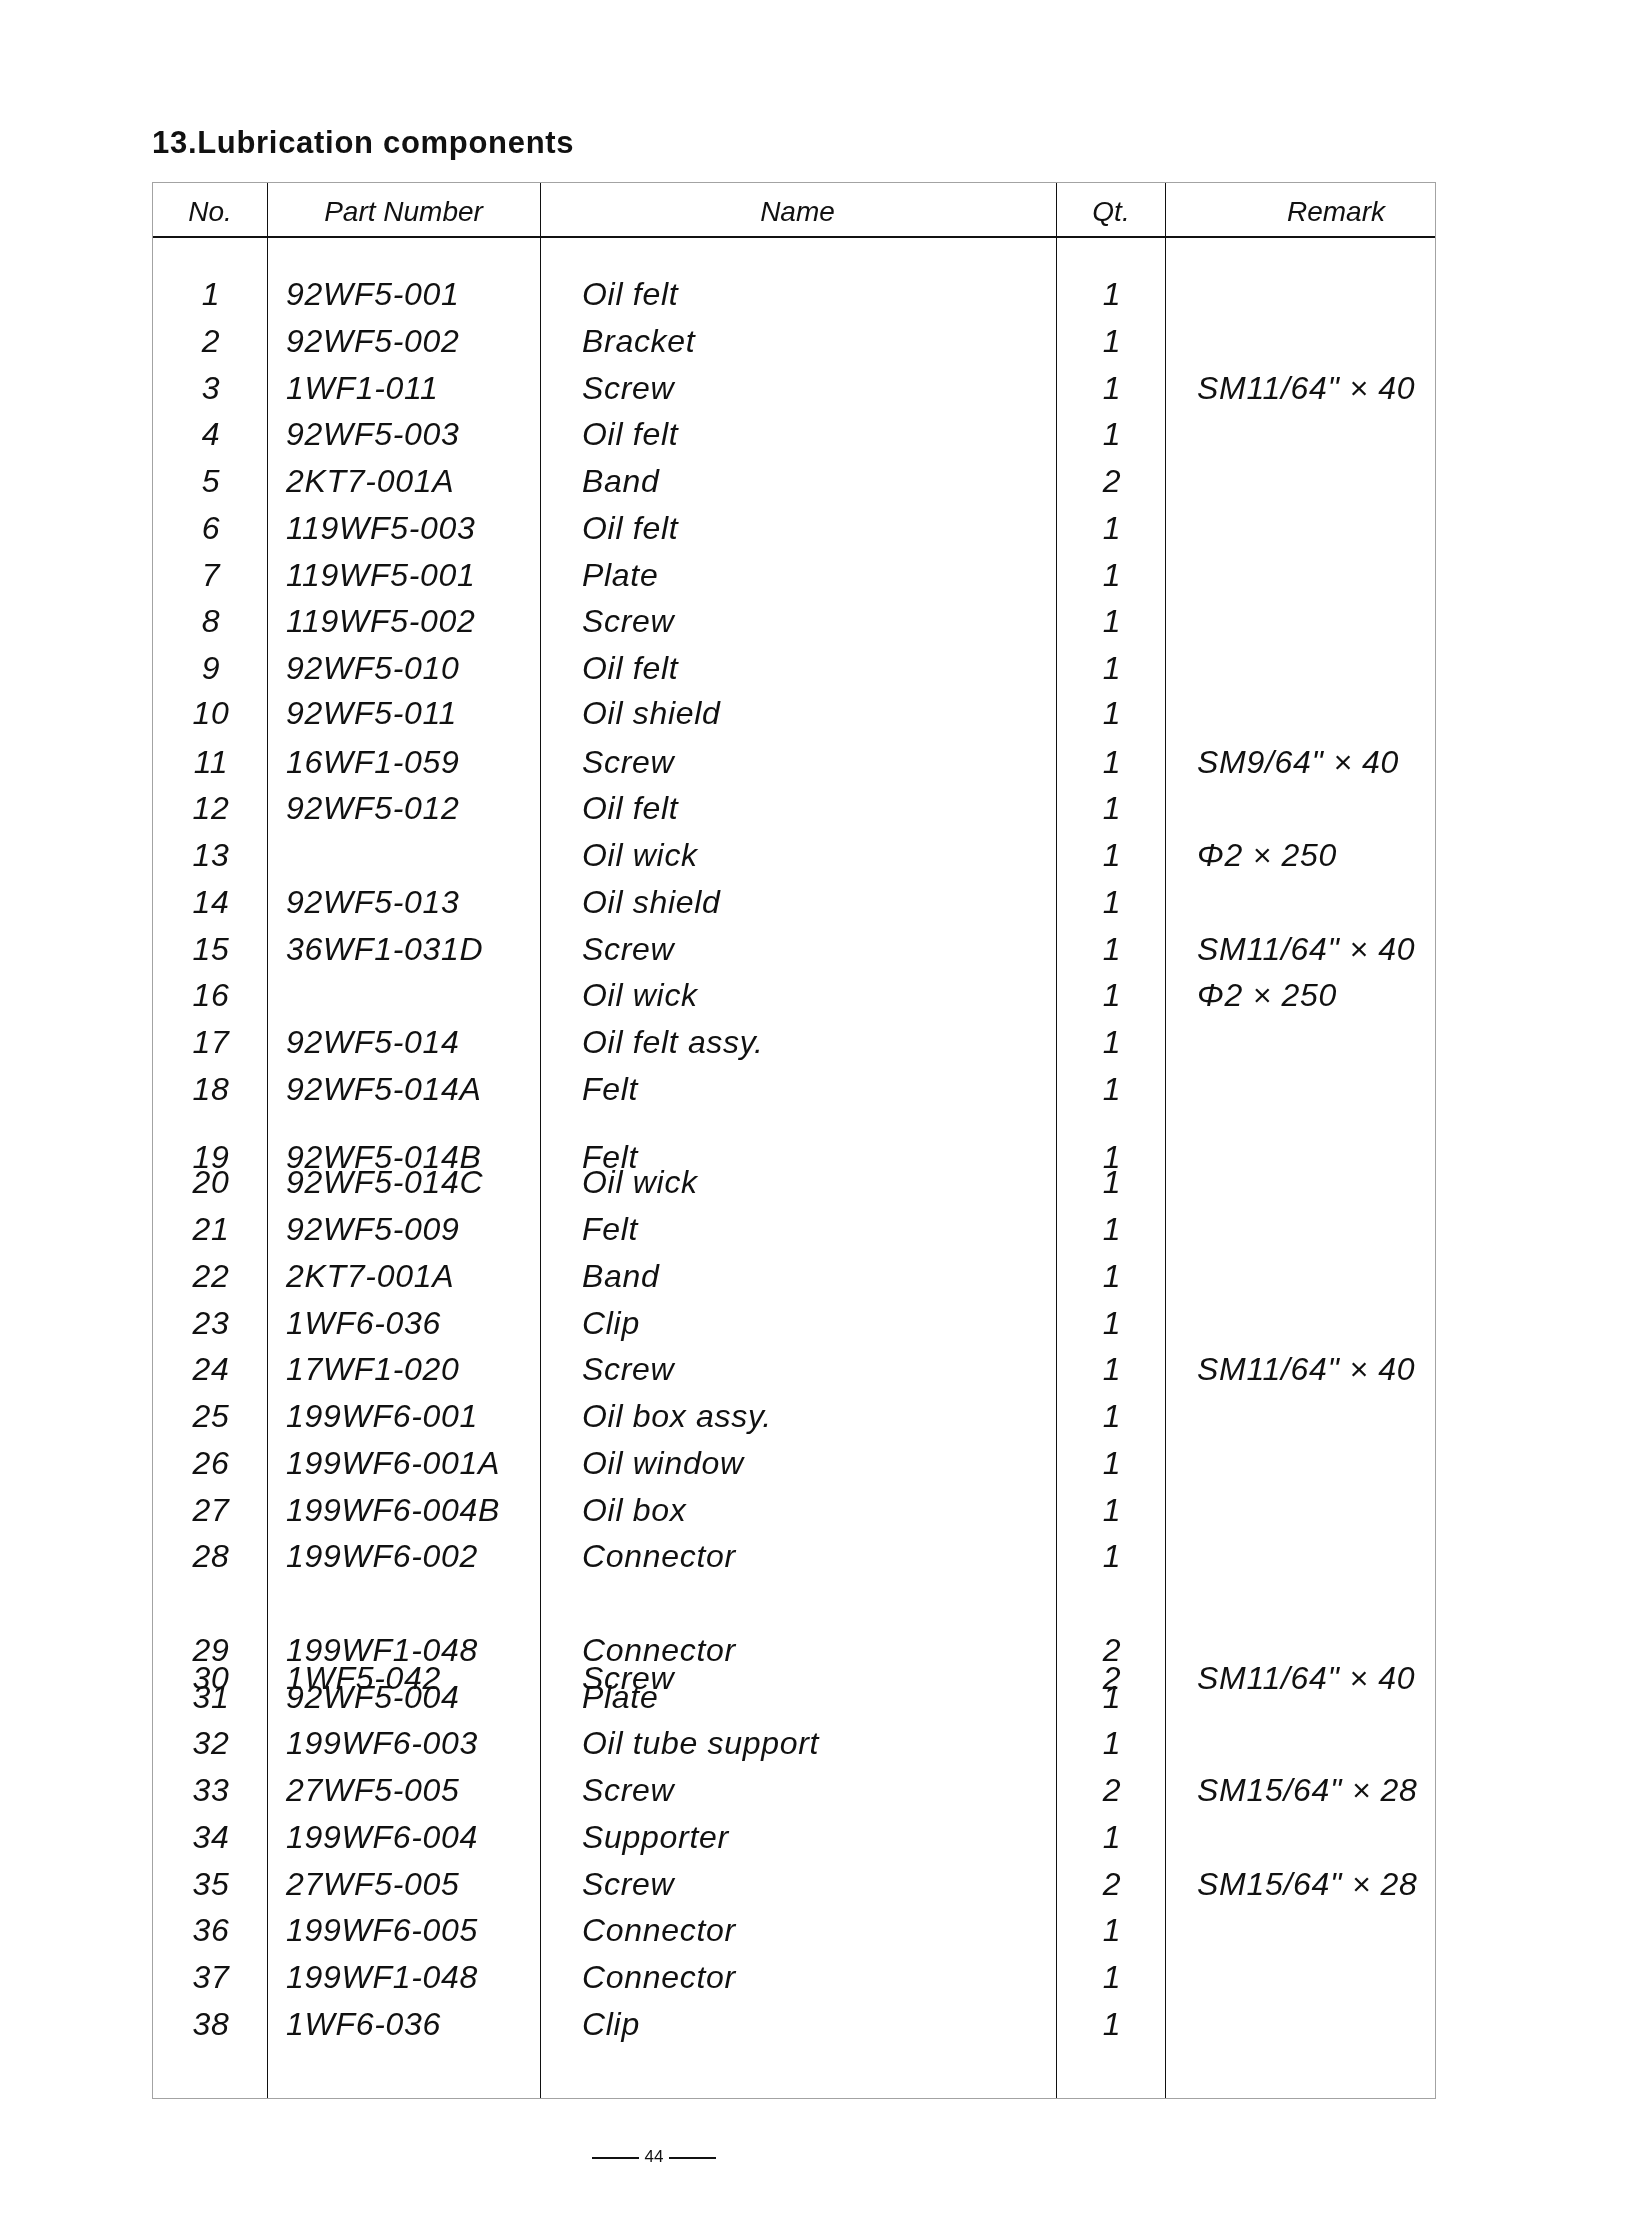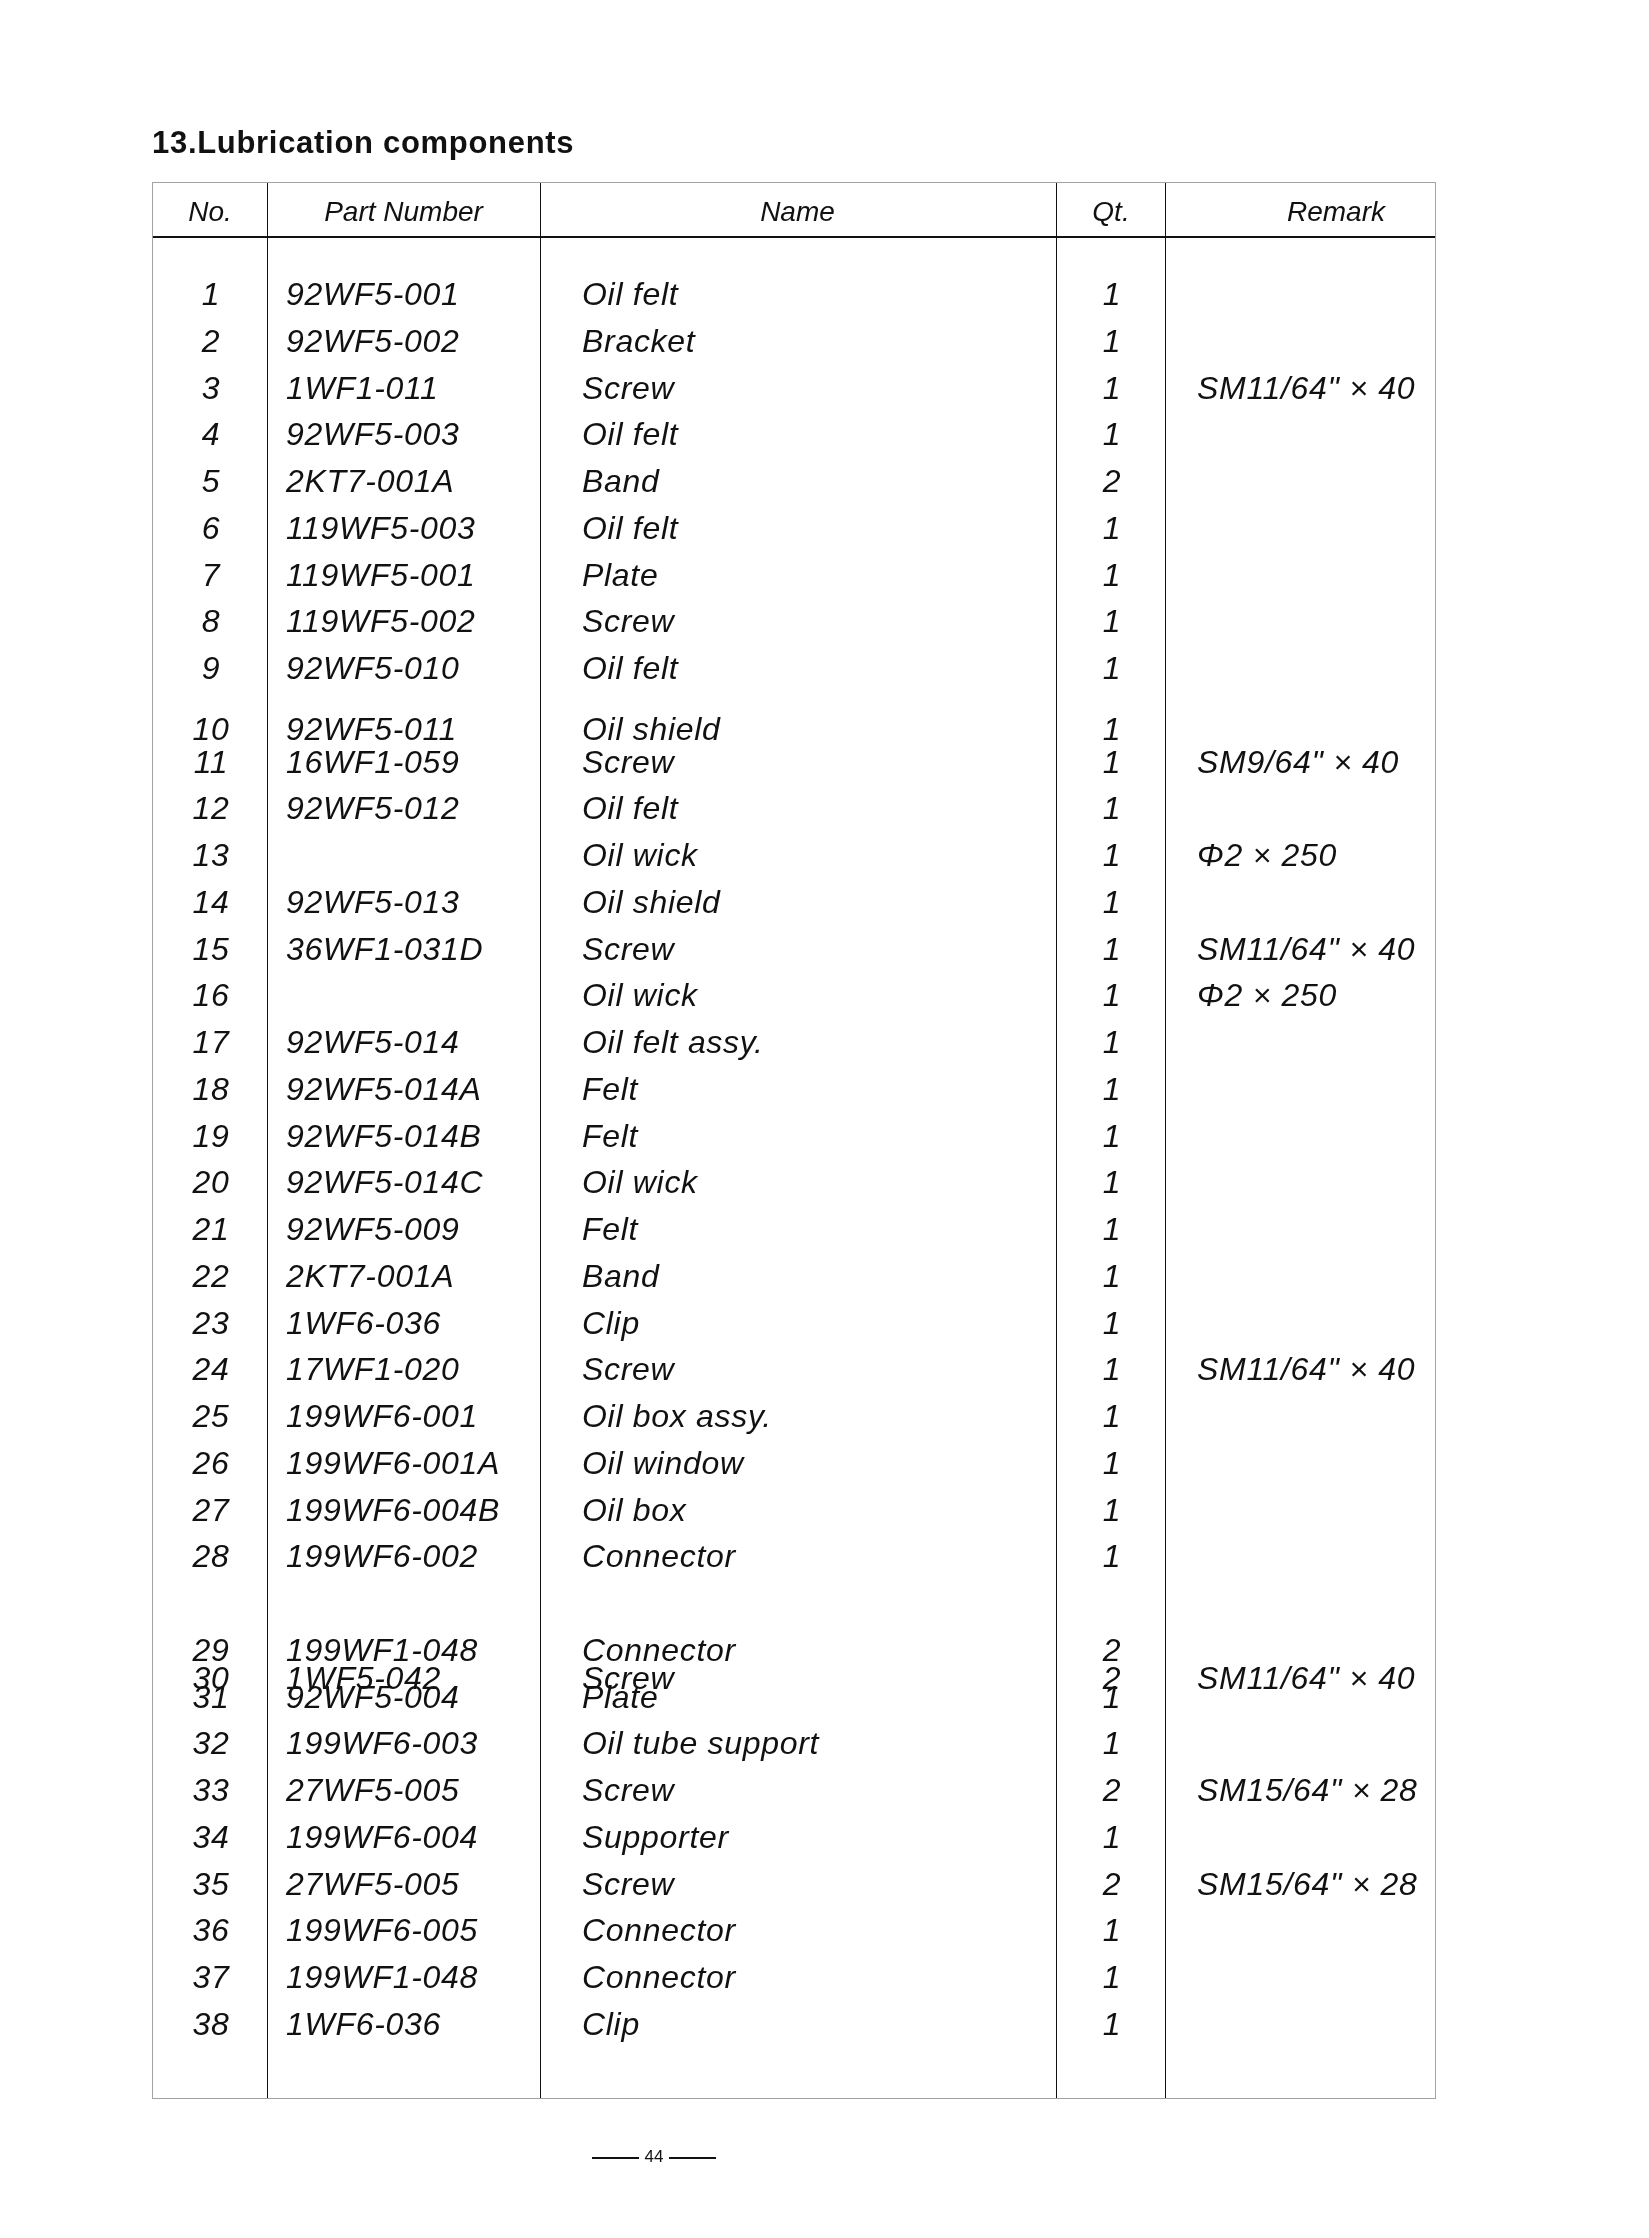--- a/index.html
+++ b/index.html
@@ -98,21 +98,21 @@
         <div class="c c-qt">1</div>
         <div class="c c-rm"></div>
       </div>
       <div class="row" style="top: 374px;">
         <div class="c c-no">9</div>
         <div class="c c-pn">92WF5-010</div>
         <div class="c c-nm">Oil felt</div>
         <div class="c c-qt">1</div>
         <div class="c c-rm"></div>
       </div>
-      <div class="row" style="top: 435px;">
+      <div class="row" style="top: 419px;">
         <div class="c c-no">10</div>
         <div class="c c-pn">92WF5-011</div>
         <div class="c c-nm">Oil shield</div>
         <div class="c c-qt">1</div>
         <div class="c c-rm"></div>
       </div>
       <div class="row" style="top: 468px;">
         <div class="c c-no">11</div>
         <div class="c c-pn">16WF1-059</div>
         <div class="c c-nm">Screw</div>
@@ -161,21 +161,21 @@
         <div class="c c-qt">1</div>
         <div class="c c-rm"></div>
       </div>
       <div class="row" style="top: 795px;">
         <div class="c c-no">18</div>
         <div class="c c-pn">92WF5-014A</div>
         <div class="c c-nm">Felt</div>
         <div class="c c-qt">1</div>
         <div class="c c-rm"></div>
       </div>
-      <div class="row" style="top: 842px; padding-left: 6px;">
+      <div class="row" style="top: 863px; padding-left: 6px;">
         <div class="c c-no">19</div>
         <div class="c c-pn">92WF5-014B</div>
         <div class="c c-nm">Felt</div>
         <div class="c c-qt">1</div>
         <div class="c c-rm"></div>
       </div>
       <div class="row" style="top: 888px;">
         <div class="c c-no">20</div>
         <div class="c c-pn">92WF5-014C</div>
         <div class="c c-nm">Oil wick</div>

